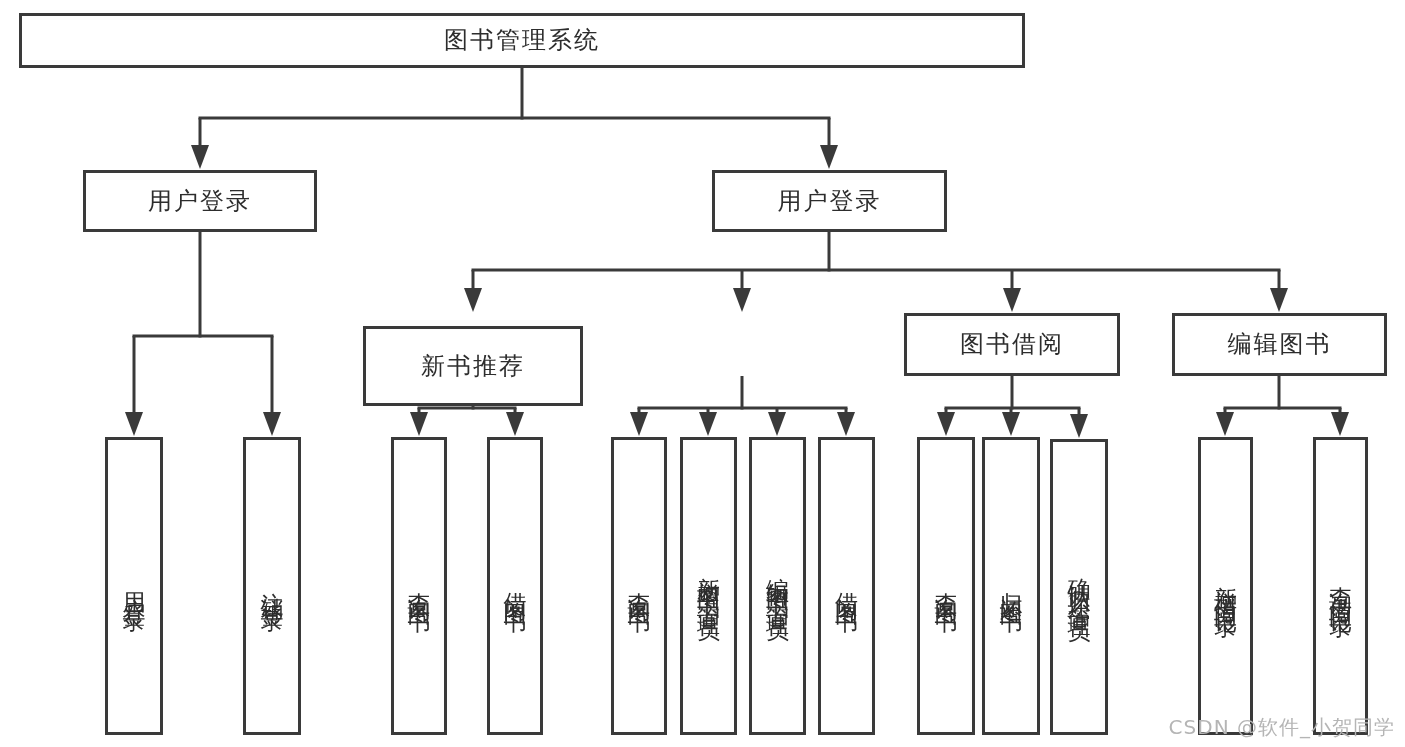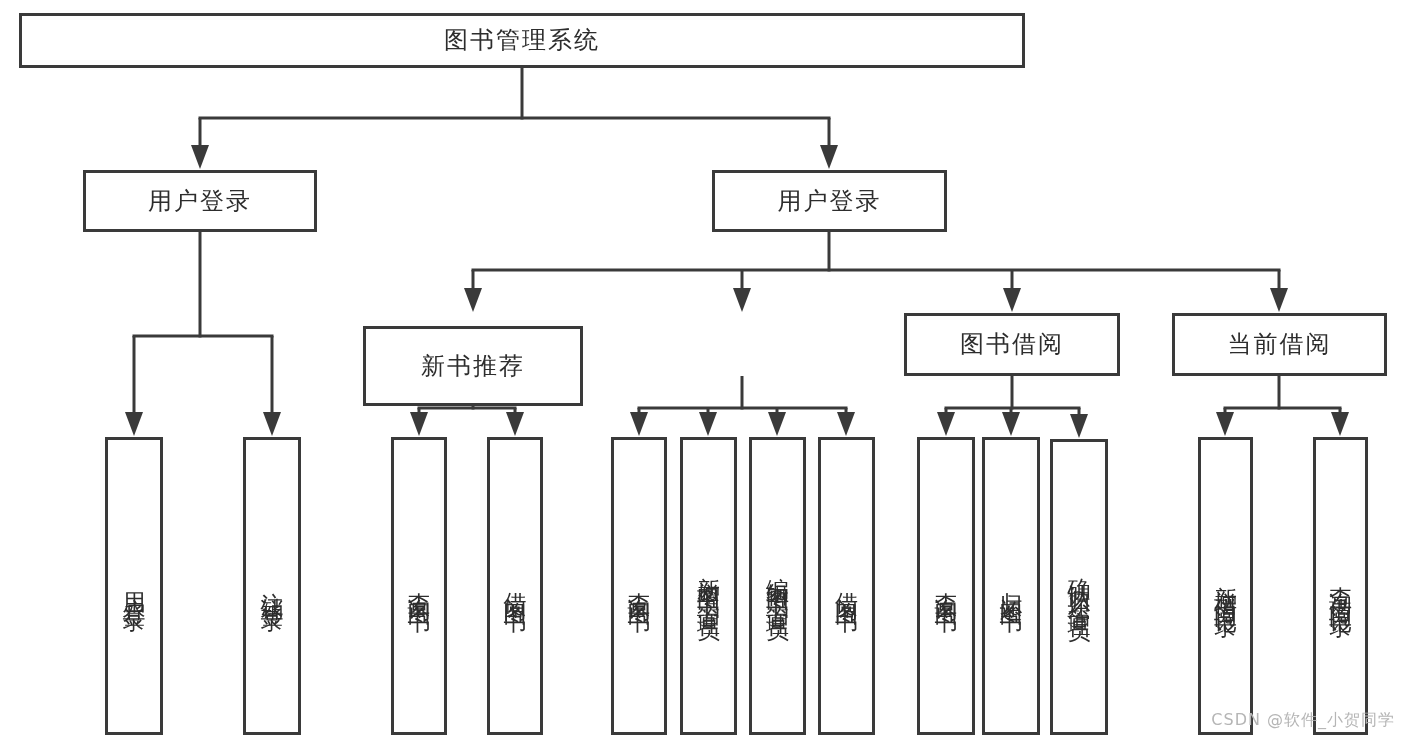--- a/index.html
+++ b/index.html
@@ -37,22 +37,22 @@
   .box.v .lbl {
     writing-mode: vertical-rl;
     text-orientation: mixed;
     font-size: 23px;
     letter-spacing: 6px;
     line-height: 1;
   }
   .watermark {
     position: absolute;
     right: 10px;
-    bottom: 16px;
-    font-size: 16px;
+    bottom: 6px;
+    font-size: 20px;
     color: #b5b5b5;
     letter-spacing: 1px;
     white-space: nowrap;
   }
 </style>
 </head>
 <body>
 
 <div class="canvas">
 
@@ -143,21 +143,21 @@
     <span class="lbl">用户登录</span>
   </div>
 
   <div class="box h" style="left:363px;top:326px;width:220px;height:80px">
     <span class="lbl">新书推荐</span>
   </div>
   <div class="box h" style="left:904px;top:313px;width:216px;height:63px">
     <span class="lbl">图书借阅</span>
   </div>
   <div class="box h" style="left:1172px;top:313px;width:215px;height:63px">
-    <span class="lbl">当前借阅</span>
+    <span class="lbl">编辑图书</span>
   </div>
 
   <div class="box v" style="left:105px;top:437px;width:58px;height:298px">
     <span class="lbl">用户登录</span>
   </div>
   <div class="box v" style="left:243px;top:437px;width:58px;height:298px">
     <span class="lbl">注销登录</span>
   </div>
 
   <div class="box v" style="left:391px;top:437px;width:56px;height:298px">

